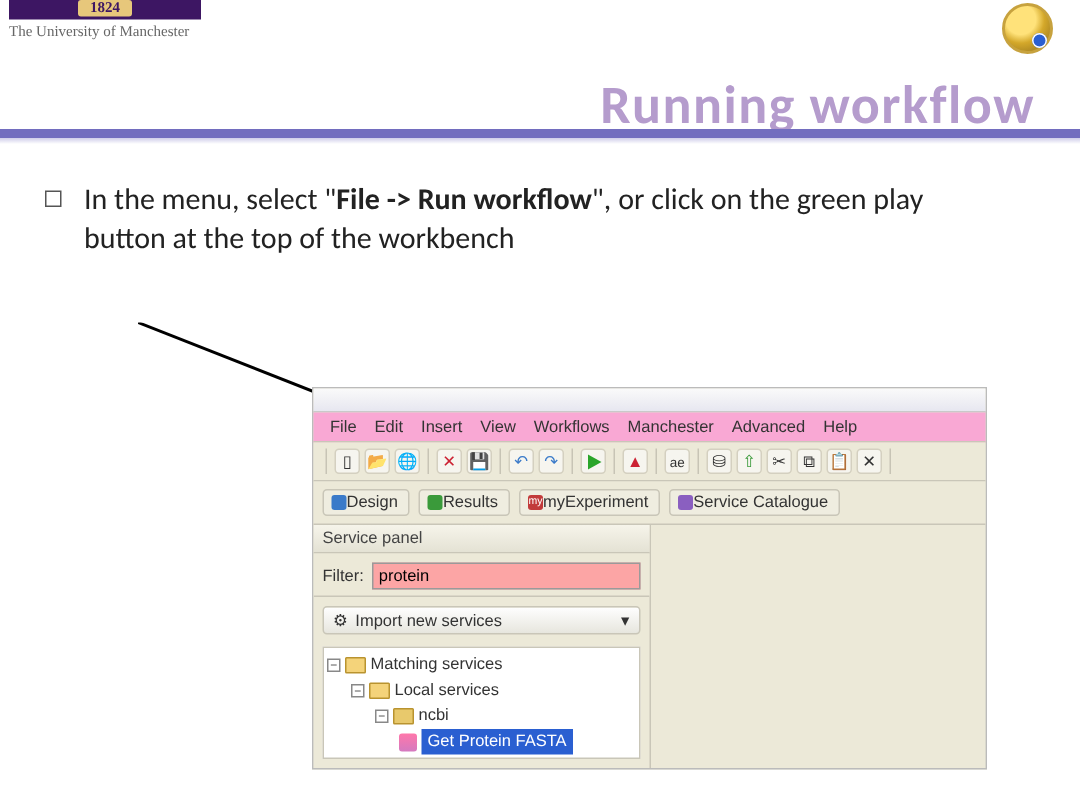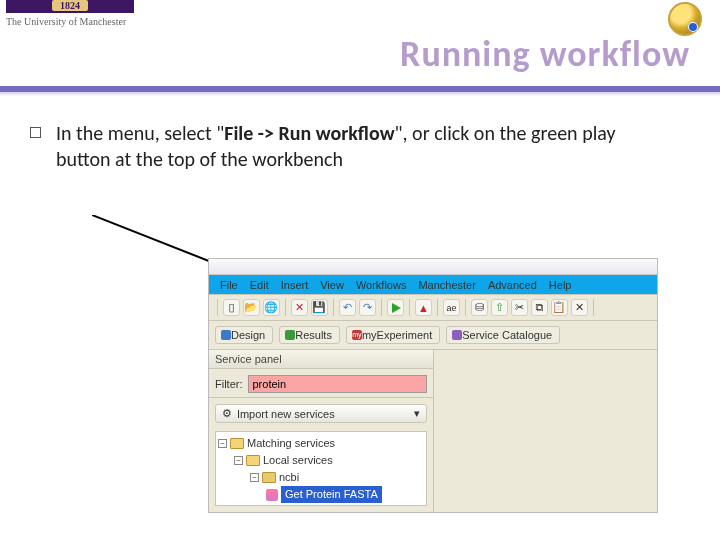--- a/index.html
+++ b/index.html
@@ -41,21 +41,21 @@
     width:34px; height:34px; border-radius:50%;
     background:radial-gradient(circle at 35% 30%, #ffe27a 0 35%, #d4a82a 55%, #8a6b1c 100%);
     border:2px solid #c7a23e;
   }
   .seal::after {
     content:""; position:absolute; right:2px; bottom:2px;
     width:10px; height:10px; border-radius:50%;
     background:#2a5fd1; box-shadow:0 0 0 1px #fff inset;
   }
   .title {
-    position:absolute; right:30px; top:32px;
+    position:absolute; right:30px; top:48px;
     color:#b59ccd; font-size:36px; font-weight:600;
     letter-spacing:1px;
   }
   .rule {
     position:absolute; left:0; top:86px; height:6px; width:100%;
     background:#726dbf;
   }
   .rule-shadow {
     position:absolute; left:0; top:92px; height:4px; width:100%;
     background:linear-gradient(#cfcdea,transparent);
@@ -84,21 +84,21 @@
     font-family:Tahoma,Arial,sans-serif;
     display:flex; flex-direction:column;
   }
   .shot-titlebar {
     height:16px;
     background:linear-gradient(#fafafa,#e7e7f0);
     border-bottom:1px solid #c9c9c9;
   }
   .menubar {
     padding:3px 6px 2px; display:flex; gap:2px;
-    background:#0ea5e9; border-bottom:1px solid #c9c6b8;
+    background:#f9a8d4; border-bottom:1px solid #c9c6b8;
   }
   .menubar span { padding:1px 5px; }
   .toolbar {
     padding:4px 6px; display:flex; align-items:center;
     gap:3px; background:#ece9d8; border-bottom:1px solid #c9c6b8;
     flex-wrap:wrap;
   }
   .t-ico {
     width:17px; height:17px; border-radius:3px;
     display:inline-flex; align-items:center; justify-content:center;

